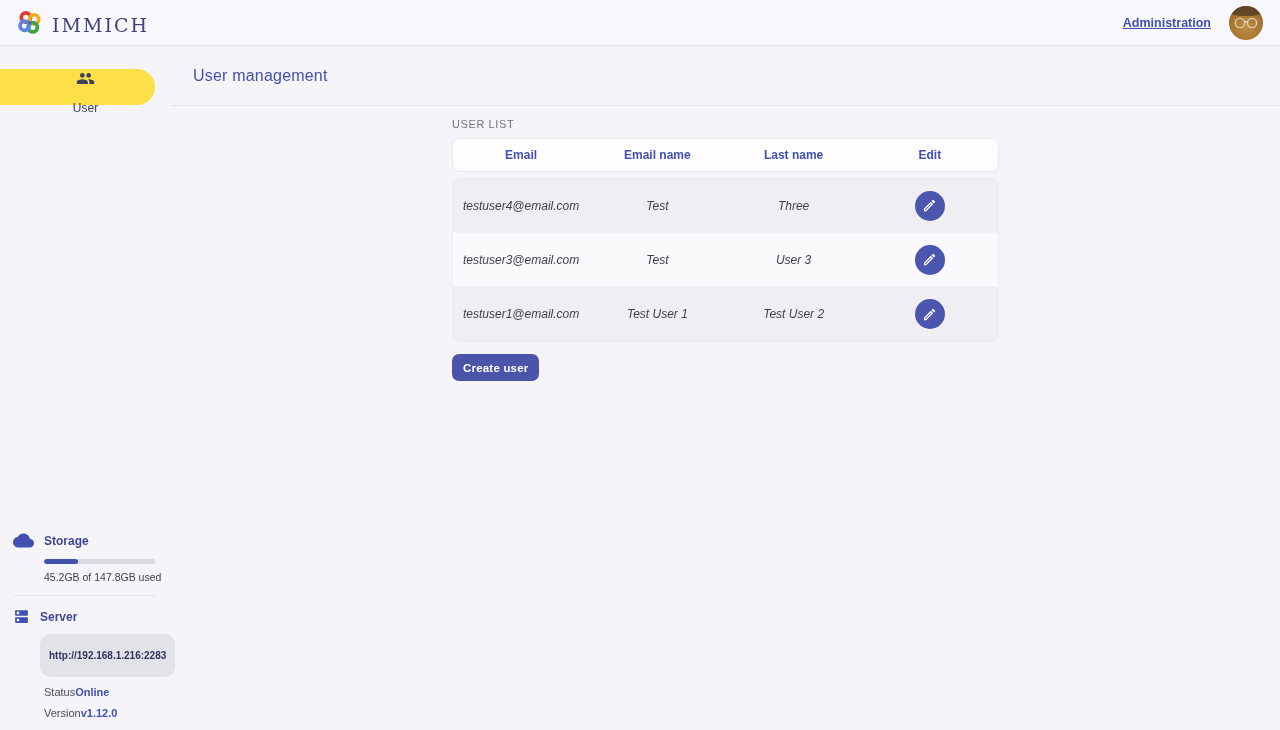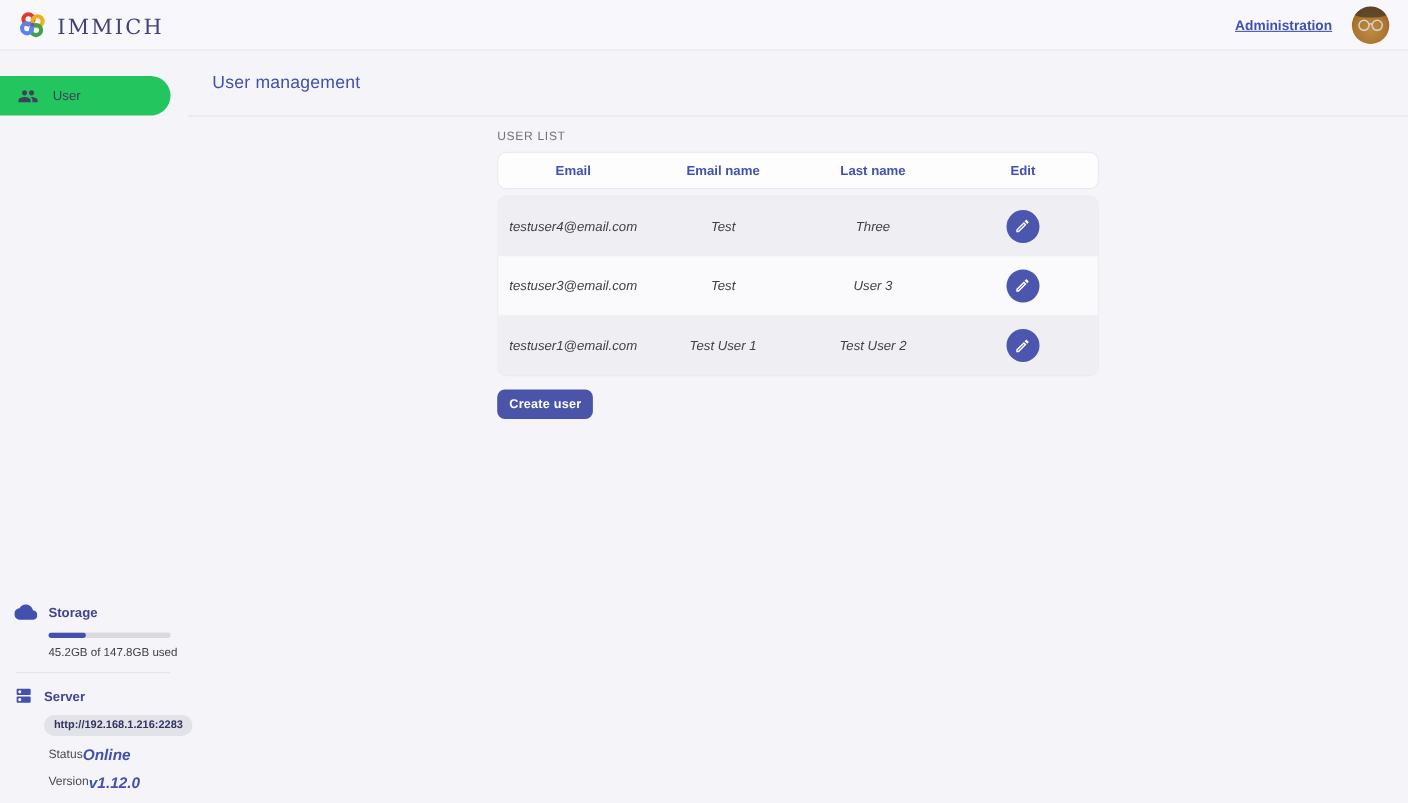--- a/index.html
+++ b/index.html
@@ -45,46 +45,46 @@
   .avatar::before {
     content:""; position:absolute; top:0; left:2px; right:2px; height:10px;
     background:#4a3a26; border-radius:50% 50% 40% 40%; opacity:.75;
   }
   .avatar svg { position:absolute; left:4px; top:10px; }
 
   
   .sidebar { position:absolute; top:46px; left:0; width:171px; bottom:0; }
   .nav-item {
     margin-top:23px; width:155px; height:36px;
-    background:#22c55e; border-radius:0 18px 18px 0;
-    display:flex; align-items:center; padding-left:16px; gap:13px; cursor:pointer;
+    background:#fde047; border-radius:0 18px 18px 0;
+    display:flex; align-items:center; padding-left:16px; gap:13px; cursor:pointer;flex-direction:column;
   }
   .nav-item .nav-label { font-size:12px; font-weight:500; color:#3f415c; }
 
   .side-bottom { position:absolute; bottom:11px; left:0; width:171px; }
   .side-sec-head { display:flex; align-items:center; padding-left:13px; gap:10px; }
   .side-sec-title { font-size:12px; font-weight:bold; color:#42458f; }
   .progress-track {
     margin:8px 0 0 44px; width:111px; height:5px;
     background:#d9dadf; border-radius:3px; overflow:hidden;
   }
   .progress-fill { height:100%; background:#4250af; border-radius:3px; }
   .storage-used { margin:7px 0 0 44px; font-size:10.5px; color:#3f4045; }
   .side-divider { margin:12px 16px 12px 14px; border-top:1px solid #e3e3e9; }
   .server-chip {
     display:inline-block; margin:9px 0 0 40px;
-    background:#e2e3e9; border-radius:10px; padding:4px 9px;
+    background:#e2e3e9; border-radius:10px; padding:16px 9px;
     font-size:10px; font-weight:bold; color:#32325e; cursor:default;
   }
   .kv-row {
     margin:9px 0 0 44px; width:111px;
     display:flex; justify-content:flex-start; align-items:center;
   }
   .kv-label { font-size:11px; color:#4b4c52; }
-  .kv-value { font-size:14px; font-weight:bold; color:#4250af;font-style:italic; }
+  .kv-value { font-size:11px; font-weight:bold; color:#4250af; }
 
   
   .main { position:absolute; top:46px; left:171px; right:0; bottom:0; }
   .title-bar {
     height:60px; border-bottom:1px solid #e4e4ea;
     display:flex; align-items:center; padding-left:22px;
   }
   .page-title { font-size:16px; font-weight:500; color:#4250af; letter-spacing:.2px; }
 
   .content { padding-top:12px; }

